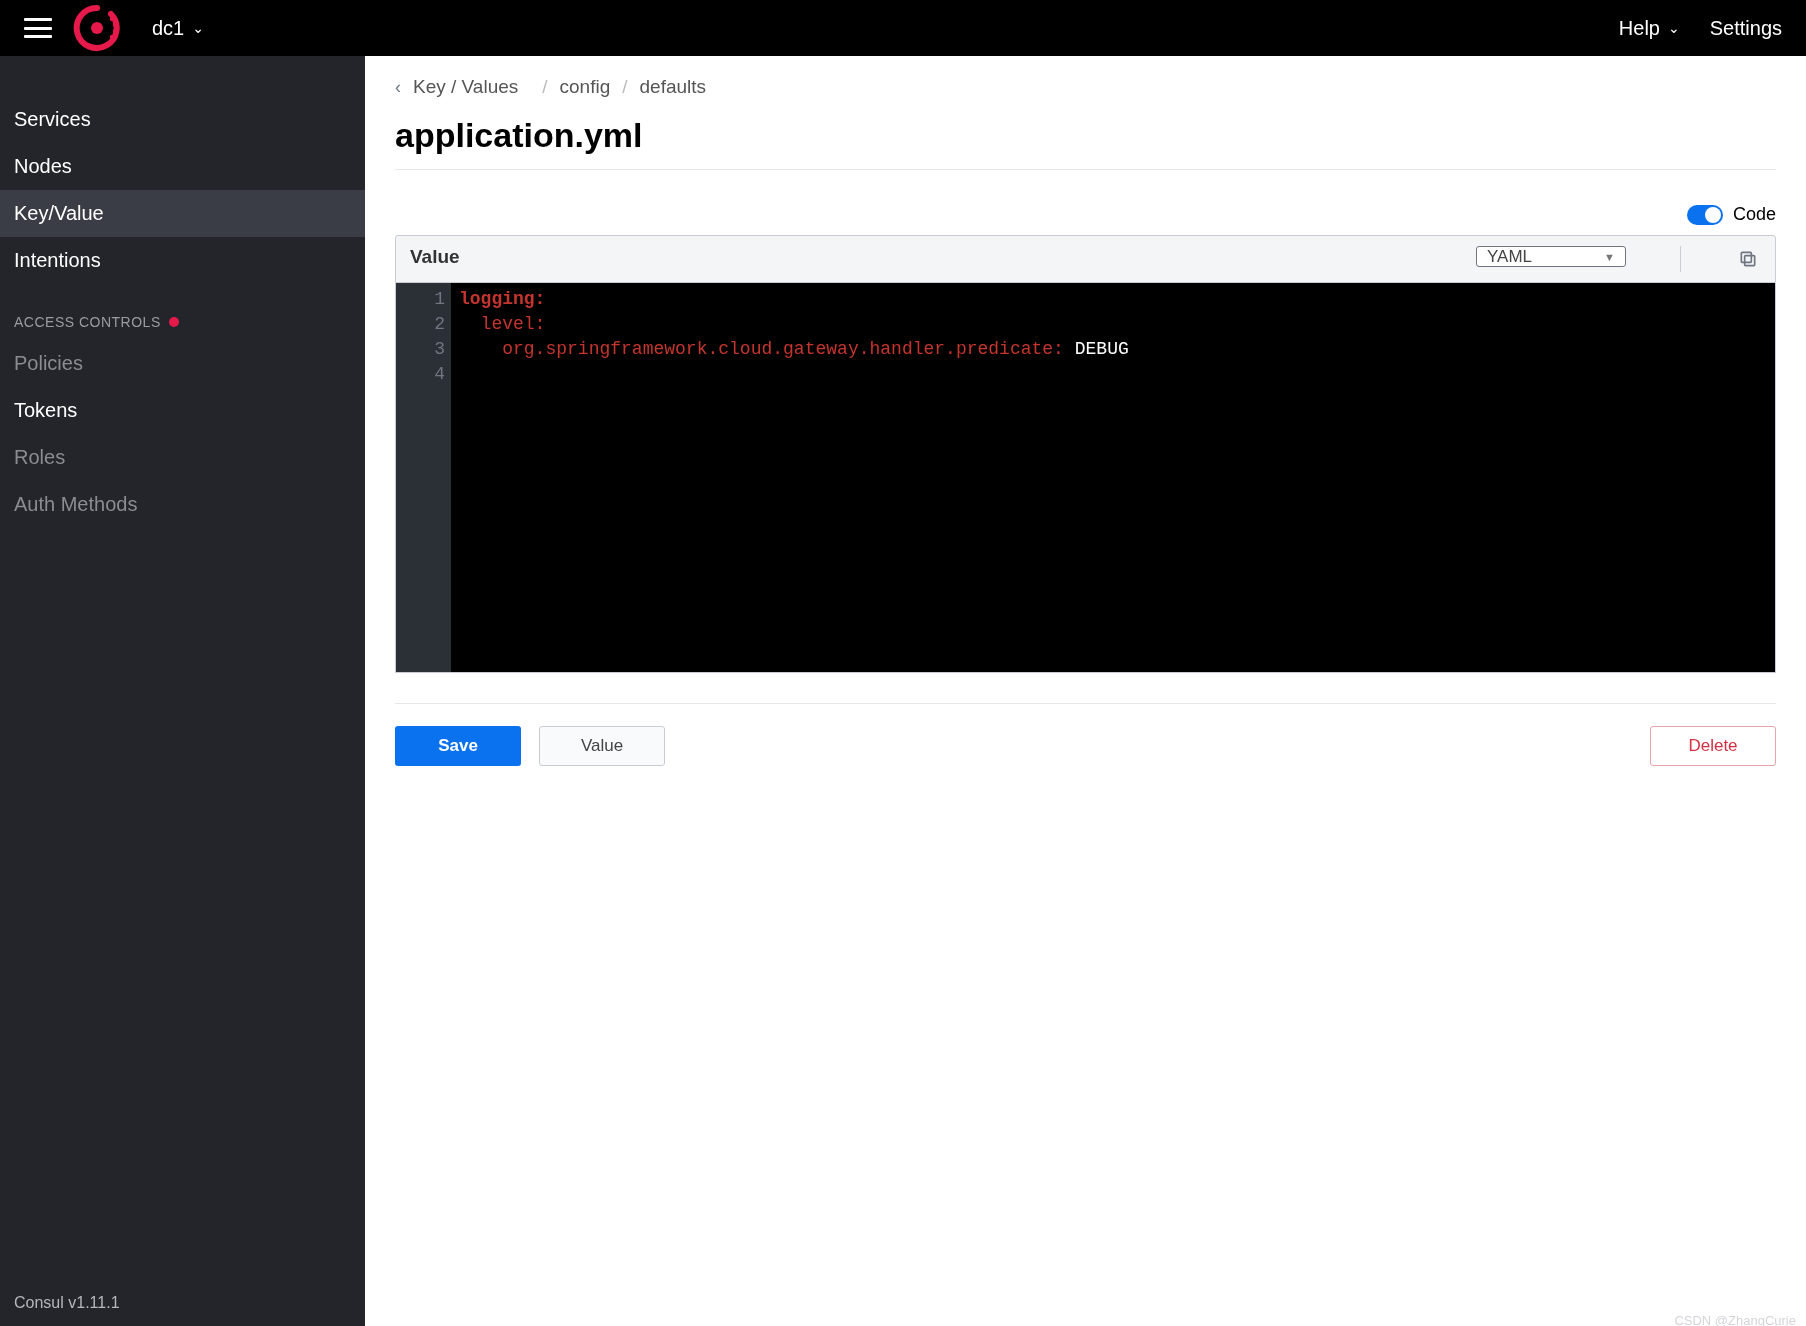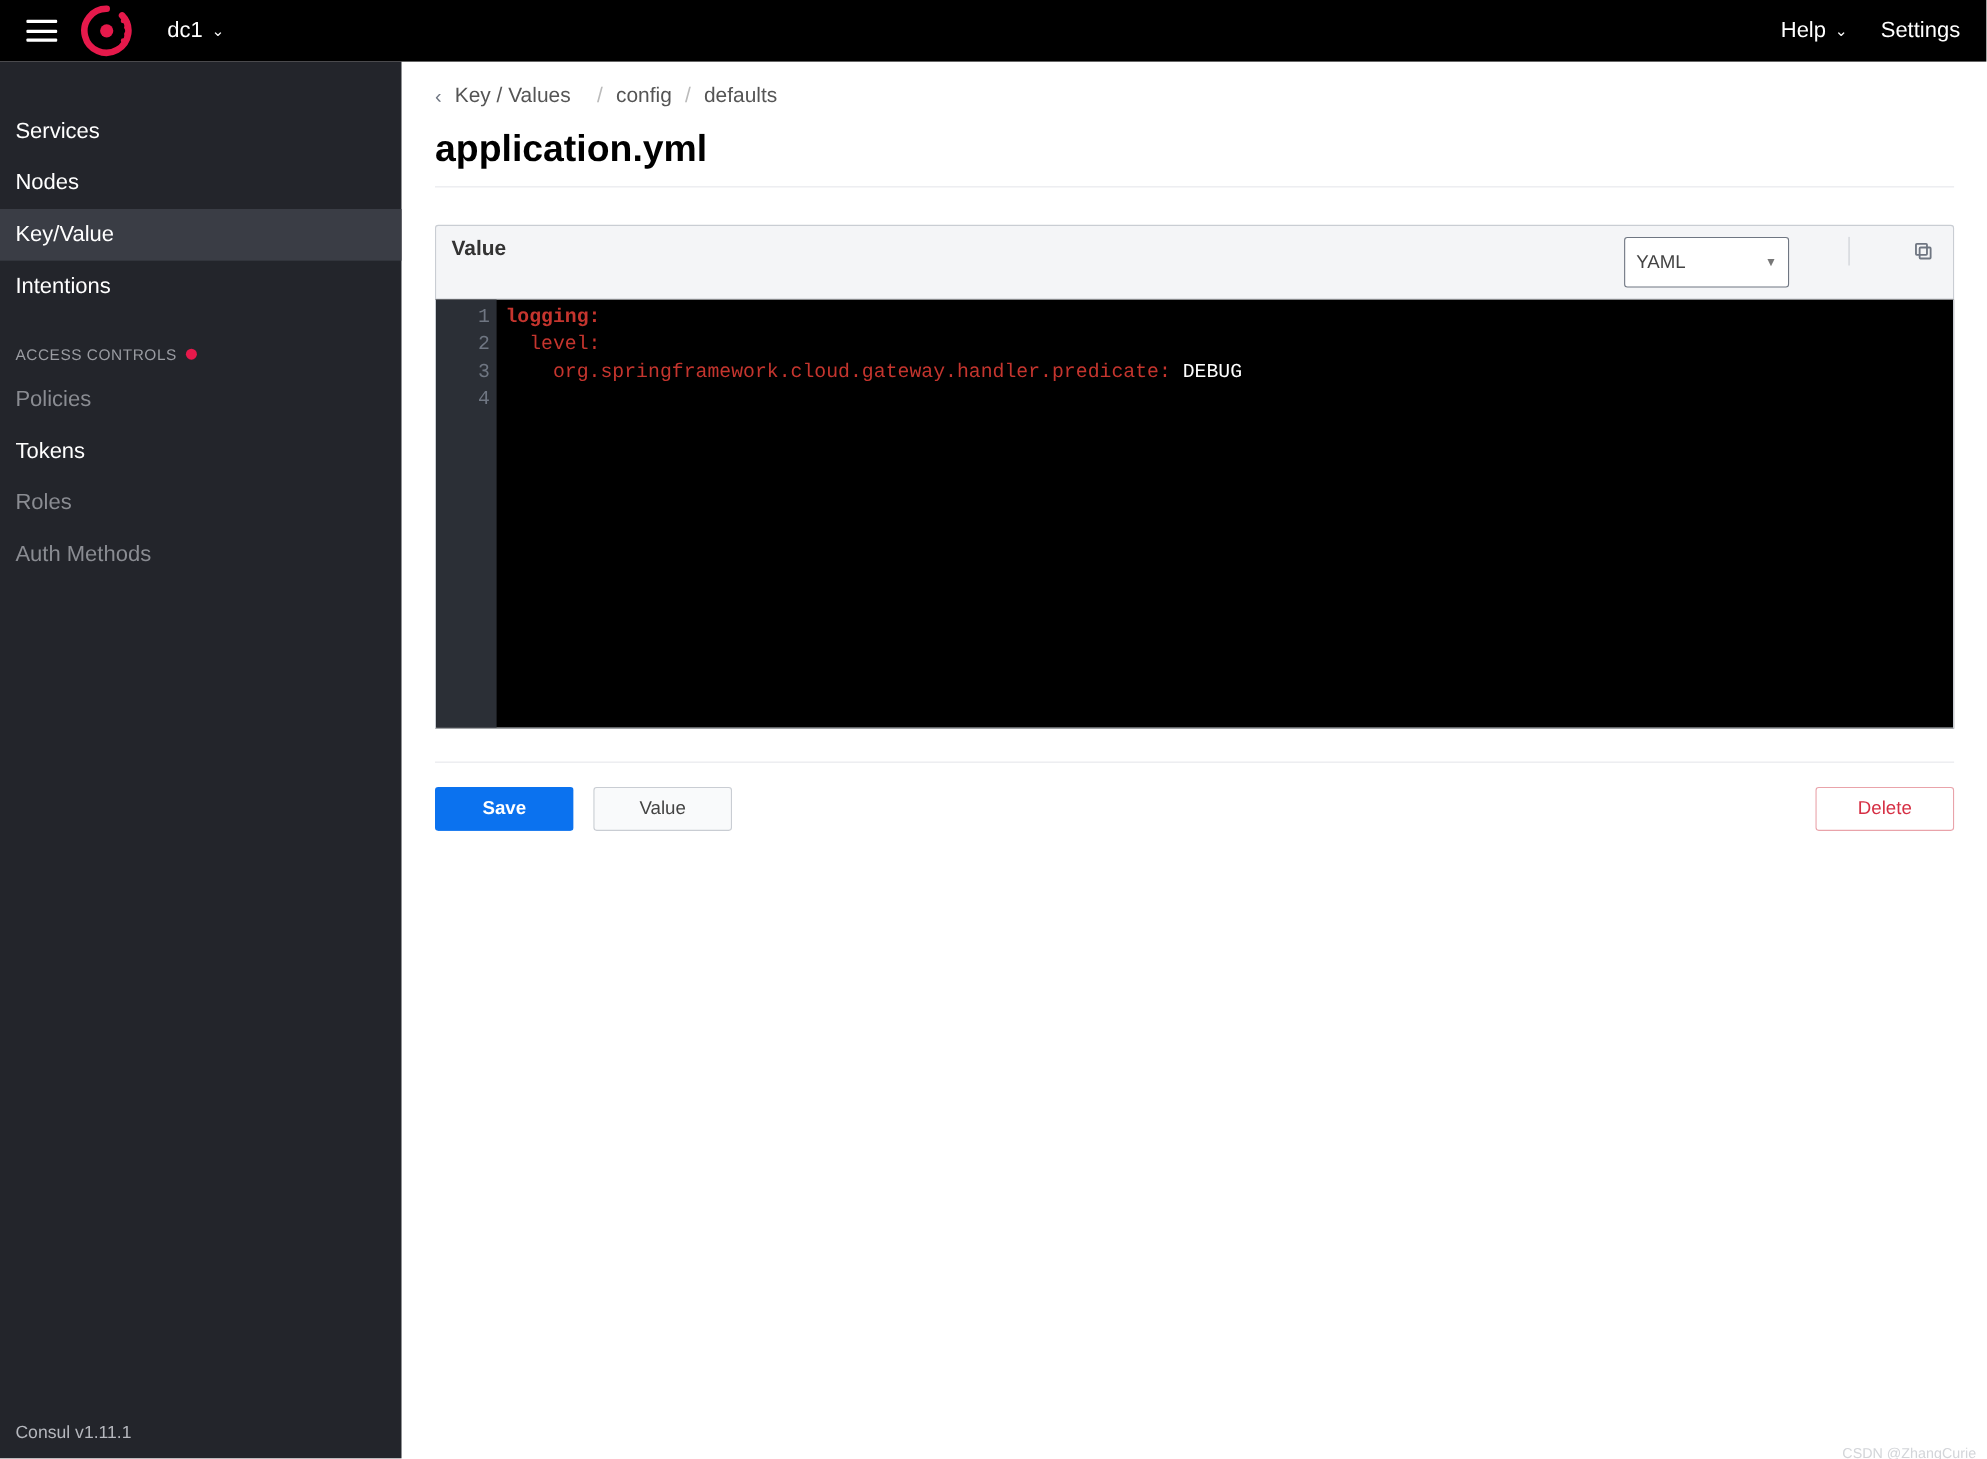--- a/index.html
+++ b/index.html
@@ -42,21 +42,21 @@
 
   .code-toggle-row { display: flex; justify-content: flex-end; align-items: center; gap: 10px; margin-bottom: 10px; }
   .toggle { width: 36px; height: 20px; border-radius: 10px; background: #0b72ef; position: relative; cursor: pointer; }
   .toggle .knob { position: absolute; right: 2px; top: 2px; width: 16px; height: 16px; border-radius: 50%; background: #fff; }
   .code-label { font-size: 18px; color: #000; }
 
   .editor-panel {}
   .editor-header { background: #f4f5f7; border: 1px solid #c9cdd3; border-bottom: 1px solid #c9cdd3; padding: 10px 14px; display: flex; align-items: flex-start; border-top-left-radius: 3px; border-top-right-radius: 3px; gap: 40px;}
   .editor-title { font-size: 19px; font-weight: 700; color: #333; }
   .editor-header-spacer { flex: 1; }
-  .lang-select { height: 46px; width: 150px; border: 1px solid #6f7682; border-radius: 3px; background: #fff; display: flex; align-items: center; padding: 0 10px; font-size: 17px; justify-content: space-between; cursor: pointer; color: #444; }
+  .lang-select { height: 21px; width: 150px; border: 1px solid #6f7682; border-radius: 3px; background: #fff; display: flex; align-items: center; padding: 0 10px; font-size: 17px; justify-content: space-between; cursor: pointer; color: #444; }
   .lang-select .tri { color: #777; font-size: 11px; }
   .editor-divider { width: 1px; height: 26px; background: #c9cdd3; margin: 0 14px; }
   .copy-btn { width: 26px; height: 26px; color: #6f7682; cursor: pointer; display: flex; align-items: center; justify-content: center; }
 
   .editor-body { background: #000; height: 390px; display: flex; font-family: "SimSun","NSimSun","Courier New", monospace; font-size: 18px; line-height: 25px; border: 1px solid #c9cdd3; border-top: none; }
   .gutter { width: 55px; background: #2b2f36; color: #6f7682; text-align: right; padding: 4px 6px 4px 0; }
   .gutter div { height: 25px; }
   .code { flex: 1; padding: 4px 8px; white-space: pre; color: #fff; overflow: auto; }
   .code .key { color: #c5352e; }
   .code .value { color: #fff; }
@@ -127,20 +127,26 @@
 
   <div class="main">
     <div class="breadcrumb-row">
       <span class="bc-back">‹</span>
       <span class="bc-link">Key / Values</span>
       <span id="bc-rest"><span class="bc-sep" style="margin: 0px 12px;">/</span><span class="bc-link">config</span><span class="bc-sep" style="margin: 0px 12px;">/</span><span class="bc-current">defaults</span></span>
     </div>
 
     <div class="page-title">application.yml</div>
 
+    <div class="code-toggle-row">
+      <div class="toggle">
+          <div class="knob"></div>
+        </div>
+      <span class="code-label">Code</span>
+    </div>
 
     <div class="editor-panel">
       <div class="editor-header">
         <span class="editor-title">Value</span>
         <div class="editor-header-spacer"></div>
         <div class="lang-select">
           <span>YAML</span>
           <span class="tri">▼</span>
         </div>
         <div class="editor-divider"></div>

